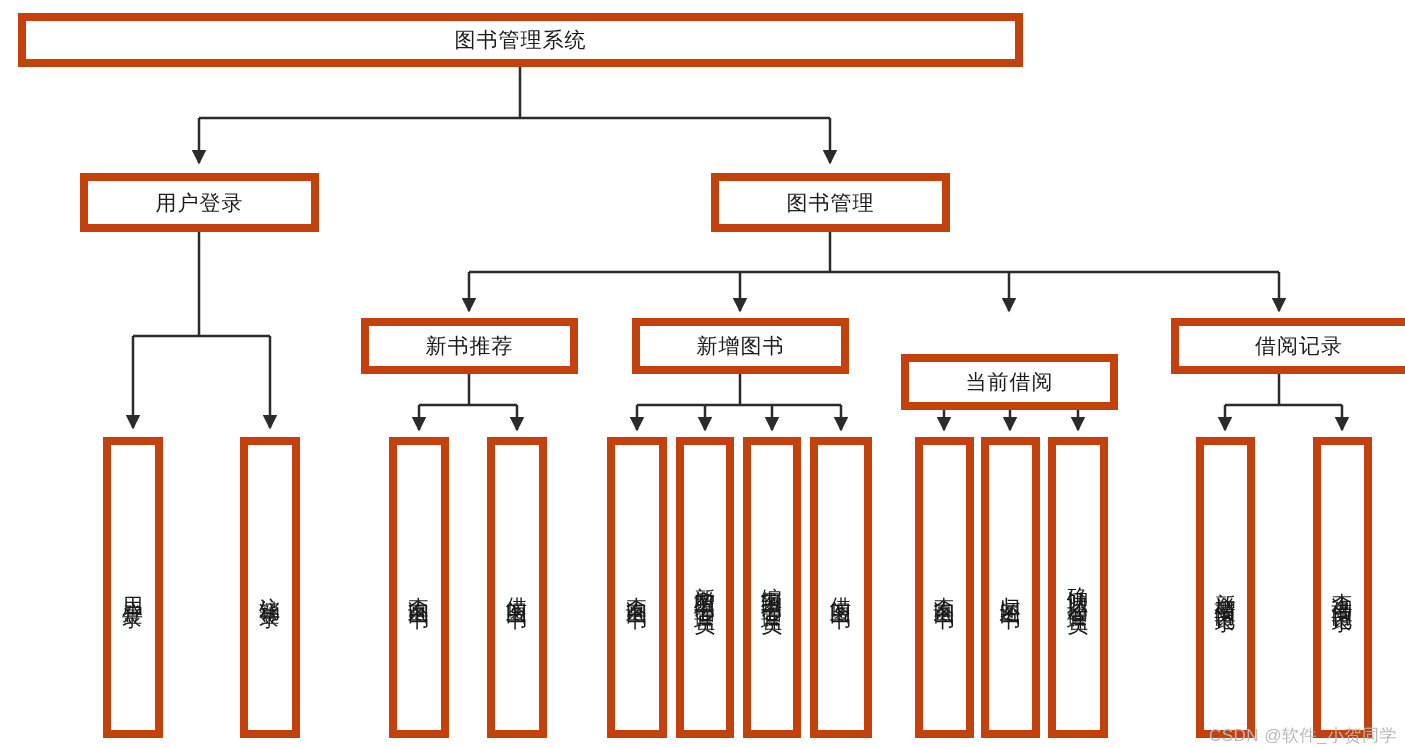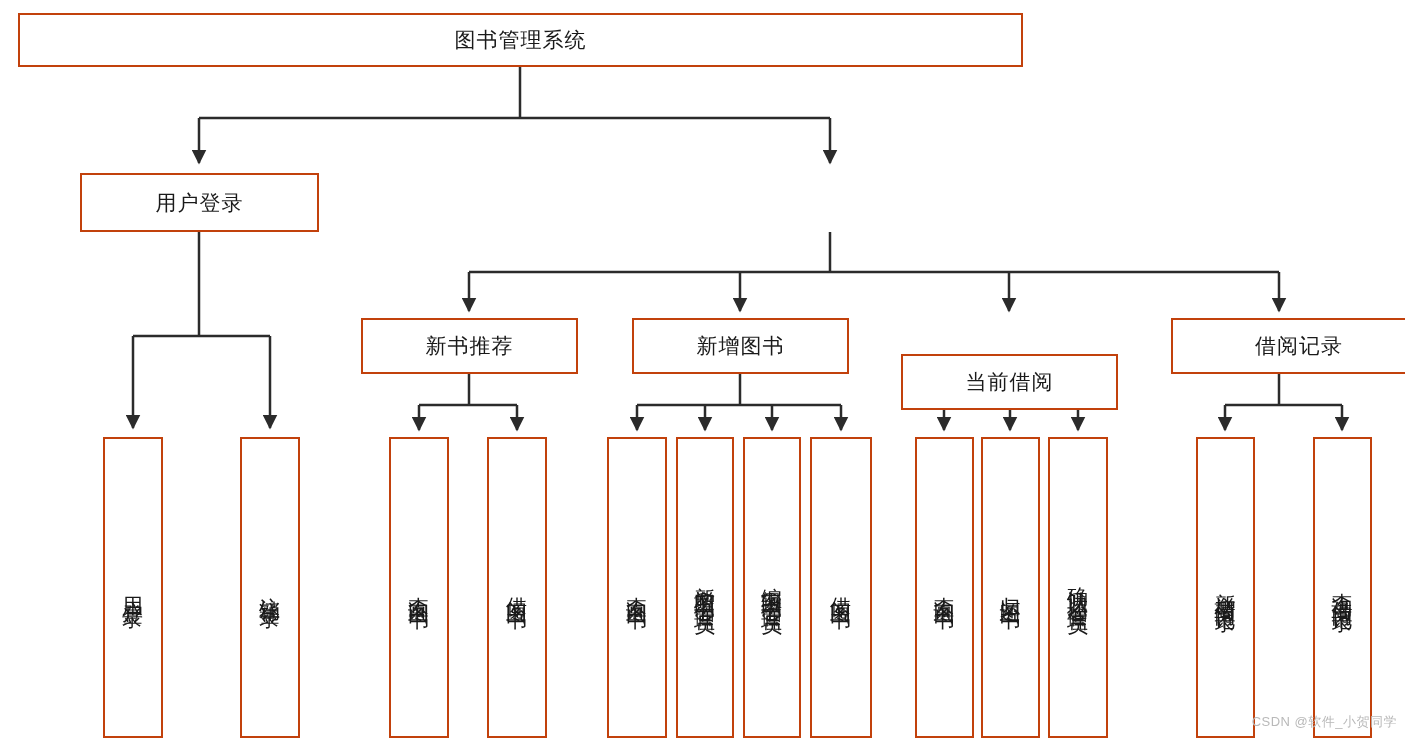--- a/index.html
+++ b/index.html
@@ -22,21 +22,21 @@
     left: 0;
     top: 0;
     width: 1405px;
     height: 747px;
     pointer-events: none;
   }
   .node {
     position: absolute;
     box-sizing: border-box;
     background: #ffffff;
-    border: 2px solid #c2410c;
+    border: 8px solid #c2410c;
     display: flex;
     align-items: center;
     justify-content: center;
     color: #1a1a1a;
   }
   .node.horiz {
     font-size: 21px;
     letter-spacing: 1px;
     line-height: 1.2;
   }
@@ -50,22 +50,22 @@
   }
   .node.vert .vlabel {
     writing-mode: vertical-rl;
     text-orientation: upright;
     letter-spacing: 4px;
     white-space: nowrap;
   }
   .watermark {
     position: absolute;
     right: 8px;
-    bottom: 16px;
-    font-size: 13px;
+    bottom: 0;
+    font-size: 17px;
     color: #b9b9b9;
     letter-spacing: 0.5px;
     white-space: nowrap;
     text-align: center;
   }
 </style>
 </head>
 <body>
 
 <div id="canvas">
@@ -122,20 +122,23 @@
     </g>
   </svg>
 
   <div class="node horiz" style="left:18px; top:13px; width:1005px; height:54px;">
     <span>图书管理系统</span>
   </div>
 
   <div class="node horiz" style="left:80px; top:173px; width:239px; height:59px;">
     <span>用户登录</span>
   </div>
+  <div class="node horiz" style="left:711px; top:173px; width:239px; height:59px;">
+    <span>图书管理</span>
+  </div>
 
   <div class="node horiz" style="left:361px; top:318px; width:217px; height:56px;">
     <span>新书推荐</span>
   </div>
   <div class="node horiz" style="left:632px; top:318px; width:217px; height:56px;">
     <span>新增图书</span>
   </div>
   <div class="node horiz" style="left:901px; top:318px; width:217px; height:56px;margin-top:36px;">
     <span>当前借阅</span>
   </div>

